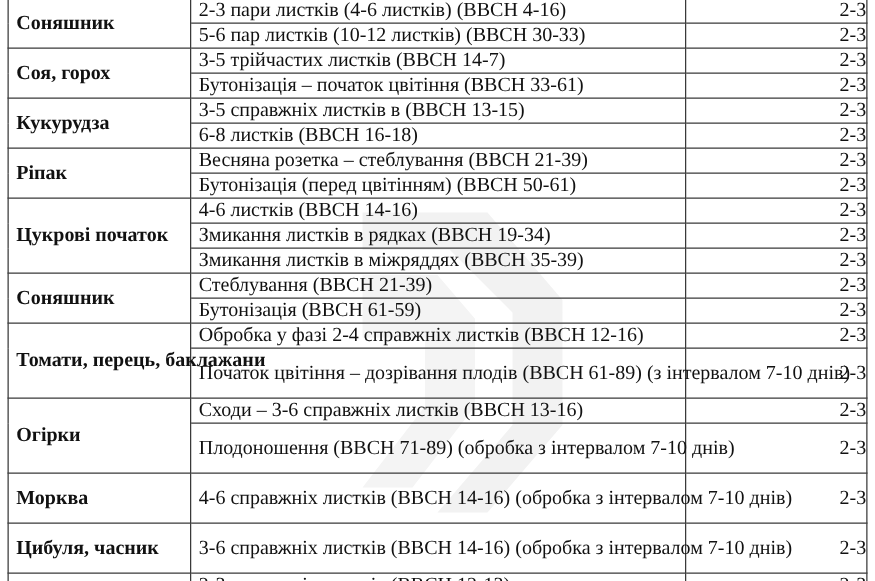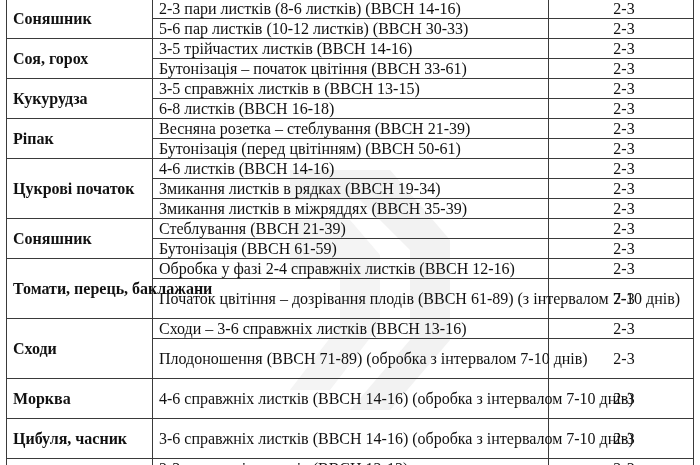--- a/index.html
+++ b/index.html
@@ -22,21 +22,21 @@
   table.crop-table td {
     border:1px solid #3a3a3a;
     font-size:16px;
     line-height:19px;
     padding:0 0 0 6px;
     vertical-align:middle;
     white-space:nowrap;
   }
   td.crop { font-weight:bold; text-align:left; padding:0 4px; white-space:normal; line-height:19px; }
   td.phase { white-space:normal; }
-  td.rate { text-align:center; padding:0; }
+  td.rate { text-align:right; padding:0; }
   col.c1 { width:146px; }
   col.c2 { width:396px; }
   col.c3 { width:145px; }
   tr.r1 td { height:19px; }
   tr.r2 td.phase { height:39px; }
 </style>
 </head>
 <body>
 
 <svg class="watermark" viewBox="0 0 240 260">
@@ -46,30 +46,30 @@
 
 <table class="crop-table">
   <colgroup>
       <col class="c1">
       <col class="c2">
       <col class="c3">
     </colgroup>
   <tbody id="tbody">
       <tr class="r1">
         <td class="crop" rowspan="2">Соняшник</td>
-        <td class="phase">2-3 пари листків (8-6 листків) (ВВСН 14-16)</td>
+        <td class="phase">2-3 пари листків (4-6 листків) (ВВСН 4-16)</td>
         <td class="rate">2-3</td>
       </tr>
       <tr class="r1">
         <td class="phase">5-6 пар листків (10-12 листків) (ВВСН 30-33)</td>
         <td class="rate">2-3</td>
       </tr>
       <tr class="r1">
         <td class="crop" rowspan="2">Соя, горох</td>
-        <td class="phase">3-5 трійчастих листків (ВВСН 14-16)</td>
+        <td class="phase">3-5 трійчастих листків (ВВСН 14-7)</td>
         <td class="rate">2-3</td>
       </tr>
       <tr class="r1">
         <td class="phase">Бутонізація – початок цвітіння (ВВСН 33-61)</td>
         <td class="rate">2-3</td>
       </tr>
       <tr class="r1">
         <td class="crop" rowspan="2">Кукурудза</td>
         <td class="phase">3-5 справжніх листків в (ВВСН 13-15)</td>
         <td class="rate">2-3</td>
@@ -112,21 +112,21 @@
       <tr class="r1">
         <td class="crop" rowspan="2">Томати, перець, баклажани</td>
         <td class="phase">Обробка у фазі 2-4 справжніх листків (ВВСН 12-16)</td>
         <td class="rate">2-3</td>
       </tr>
       <tr class="r2">
         <td class="phase">Початок цвітіння – дозрівання плодів (ВВСН 61-89) (з інтервалом 7-10 днів)</td>
         <td class="rate">2-3</td>
       </tr>
       <tr class="r1">
-        <td class="crop" rowspan="2">Сходи</td>
+        <td class="crop" rowspan="2">Огірки</td>
         <td class="phase">Сходи – 3-6 справжніх листків (ВВСН 13-16)</td>
         <td class="rate">2-3</td>
       </tr>
       <tr class="r2">
         <td class="phase">Плодоношення (ВВСН 71-89) (обробка з інтервалом 7-10 днів)</td>
         <td class="rate">2-3</td>
       </tr>
       <tr class="r2">
         <td class="crop" rowspan="1">Морква</td>
         <td class="phase">4-6 справжніх листків (ВВСН 14-16) (обробка з інтервалом 7-10 днів)</td>

